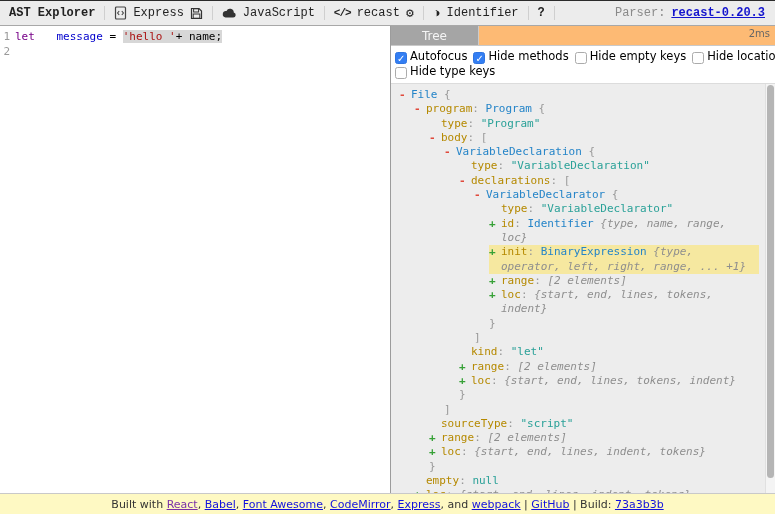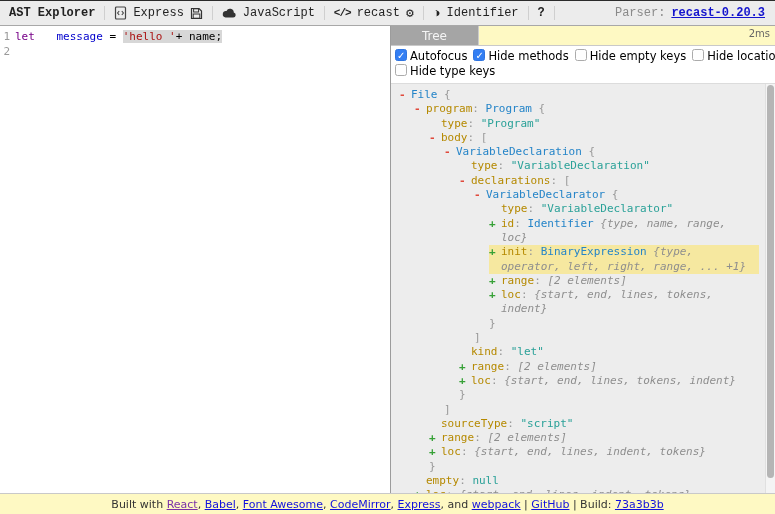--- a/index.html
+++ b/index.html
@@ -36,32 +36,32 @@
   .tok-keyword { color:#770088;margin-top:24px; }
   .tok-def { color:#0000cc;padding-left:15px; }
   .tok-string { color:#aa1111; }
   .tok-plain { color:#000; }
   .sel { background:#d7d7d7; }
 
   
   .right { flex:1; display:flex; flex-direction:column; min-width:0; background:#fff; }
 
   .tabbar { height:20px; flex:0 0 20px; display:flex; align-items:stretch;
-            background:#fef9c3; border-bottom:1px solid #c9c9c9;
+            background:#fdba74; border-bottom:1px solid #c9c9c9;
             font-size:12px; color:#222; }
   .tab { width:88px; display:flex; align-items:center; justify-content:center;
          border-right:1px solid #cccccc; cursor:pointer; background:#fff; }
   .tab.active { background:#a5a5a5; color:#f5f5f5; }
   .parse-time { margin-left:auto; align-self:flex-start; padding:2px 5px 0 0;
                 font-size:10px; color:#666; }
 
   .options { flex:0 0 auto; background:#fff; padding:3px 4px 4px 4px;
              border-bottom:1px solid #dcdcdc; font-size:11.5px; color:#000; }
   .opt-row { display:flex; flex-wrap:nowrap; line-height:15px; }
-  .opt { display:flex; align-items:flex-start; margin-right:6px; cursor:pointer; white-space:nowrap; }
+  .opt { display:flex; align-items:flex-end; margin-right:6px; cursor:pointer; white-space:nowrap; }
   .cb { width:12px; height:12px; border:1px solid #ababab; border-radius:2.5px;
         background:#fefefe; display:inline-block; margin-right:3px; position:relative; flex:0 0 12px; }
   .cb.checked { background:#337ef3; border-color:#2f74e0; }
   .cb.checked::after { content:"✓"; position:absolute; left:1px; top:-2px;
                        color:#fff; font-size:10px; font-weight:bold; }
 
   
   .tree { flex:1; background:#ededed; overflow:hidden; position:relative;
           font-family:"DejaVu Sans Mono",monospace; font-size:11px; line-height:14.3px;
           padding:4px 16px 0 8px; }

